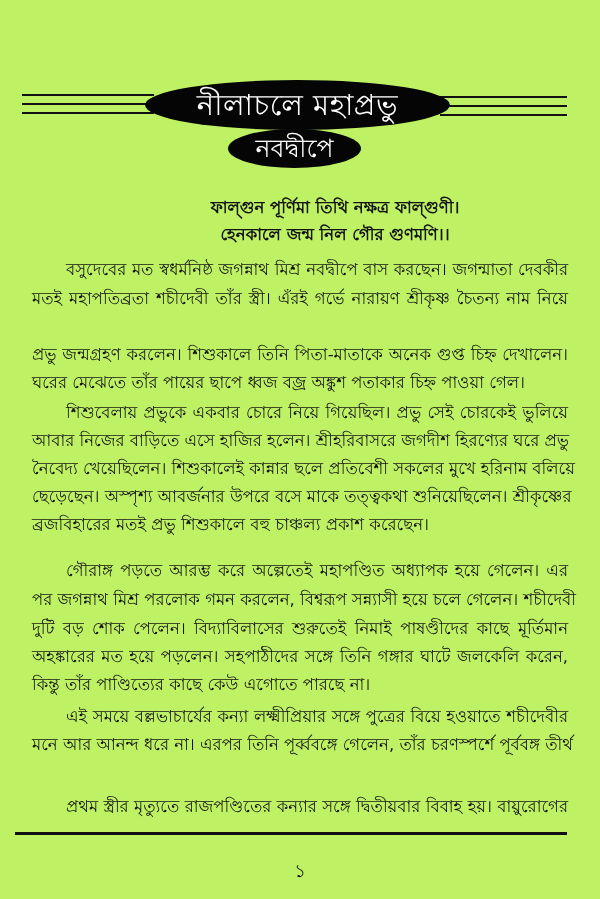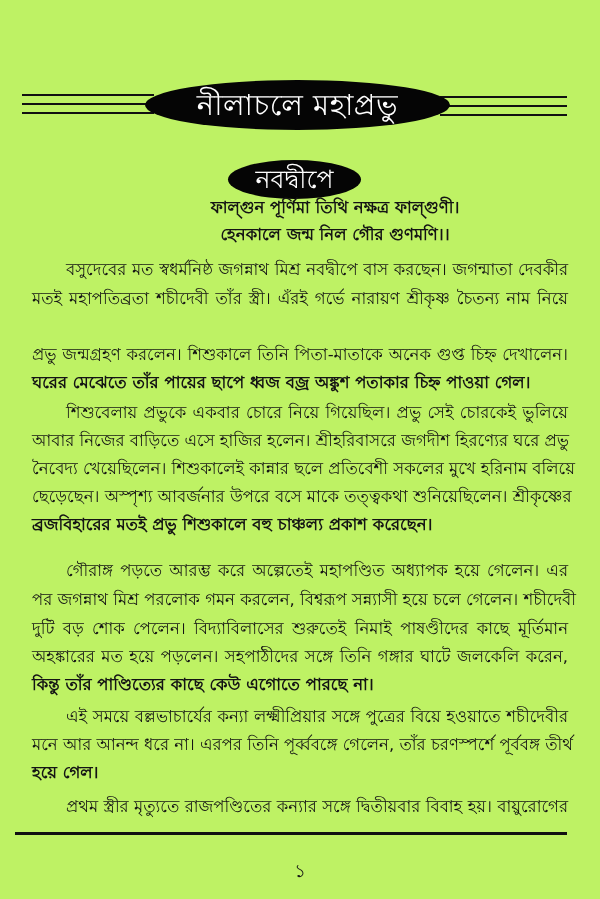--- a/index.html
+++ b/index.html
@@ -54,21 +54,21 @@
       color: #ffffff;
       font-size: 29px;
       font-weight: normal;
       letter-spacing: 0.5px;
       line-height: 1;
       white-space: nowrap;
     }
     .sub-oval {
       position: absolute;
       left: 228px;
-      top: 160px;
+      top: 129px;
       width: 133px;
       height: 39px;
       background: #050505;
       border-radius: 50%;
       display: flex;
       align-items: center;
       justify-content: center;
     }
     .sub-oval span {
       color: #ffffff;
@@ -97,21 +97,21 @@
       position: absolute;
       left: 32px;
       width: 536px;
       font-size: 16.5px;
       line-height: 1;
       white-space: nowrap;
       text-align: justify;
       text-align-last: justify;
     }
     .line.first { left: 66px; width: 502px; }
-    .line.last { text-align-last: left; font-weight: bold; }
+    .line.last { text-align-last: left; }
 
     .bottom-rule {
       position: absolute;
       left: 15px;
       top: 832px;
       width: 552px;
       height: 3px;
       background: #111;
     }
     .page-number {
@@ -162,19 +162,18 @@
   <div class="line last" style="top:517px">ব্রজবিহারের মতই প্রভু শিশুকালে বহু চাঞ্চল্য প্রকাশ করেছেন।</div>
 
   <div class="line first" style="top:563px">গৌরাঙ্গ পড়তে আরম্ভ করে অল্পেতেই মহাপণ্ডিত অধ্যাপক হয়ে গেলেন। এর</div>
   <div class="line" style="top:592px">পর জগন্নাথ মিশ্র পরলোক গমন করলেন, বিশ্বরূপ সন্ন্যাসী হয়ে চলে গেলেন। শচীদেবী</div>
   <div class="line" style="top:621px">দুটি বড় শোক পেলেন। বিদ্যাবিলাসের শুরুতেই নিমাই পাষণ্ডীদের কাছে মূর্তিমান</div>
   <div class="line" style="top:649px">অহঙ্কারের মত হয়ে পড়লেন। সহপাঠীদের সঙ্গে তিনি গঙ্গার ঘাটে জলকেলি করেন,</div>
   <div class="line last" style="top:677px">কিন্তু তাঁর পাণ্ডিত্যের কাছে কেউ এগোতে পারছে না।</div>
 
   <div class="line first" style="top:709px">এই সময়ে বল্লভাচার্যের কন্যা লক্ষ্মীপ্রিয়ার সঙ্গে পুত্রের বিয়ে হওয়াতে শচীদেবীর</div>
   <div class="line" style="top:737px">মনে আর আনন্দ ধরে না। এরপর তিনি পূর্ব্ববঙ্গে গেলেন, তাঁর চরণস্পর্শে পূর্ববঙ্গ তীর্থ</div>
-  <div class="line last" style="top:765px">হয়ে গেল।</div>
 
   <div class="line first" style="top:799px">প্রথম স্ত্রীর মৃত্যুতে রাজপণ্ডিতের কন্যার সঙ্গে দ্বিতীয়বার বিবাহ হয়। বায়ুরোগের</div>
 
   <div class="bottom-rule"></div>
   <div class="page-number">১</div>
 </div>
 
 </body></html>

